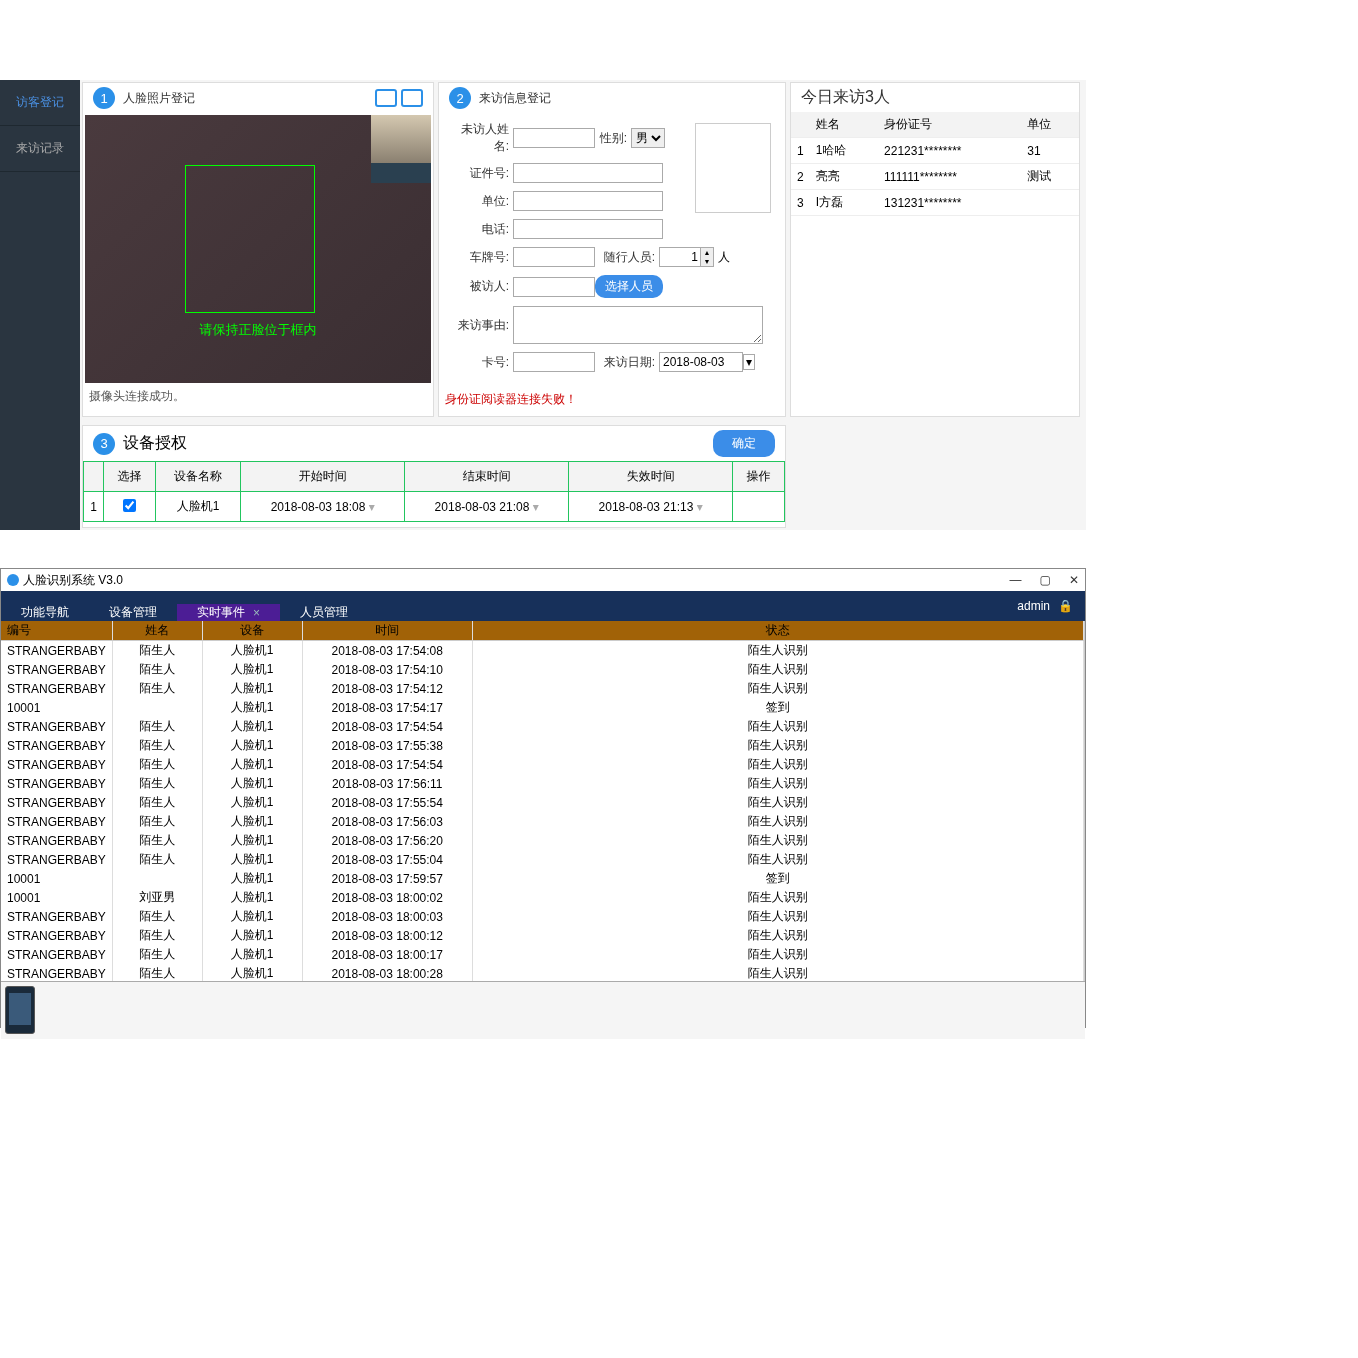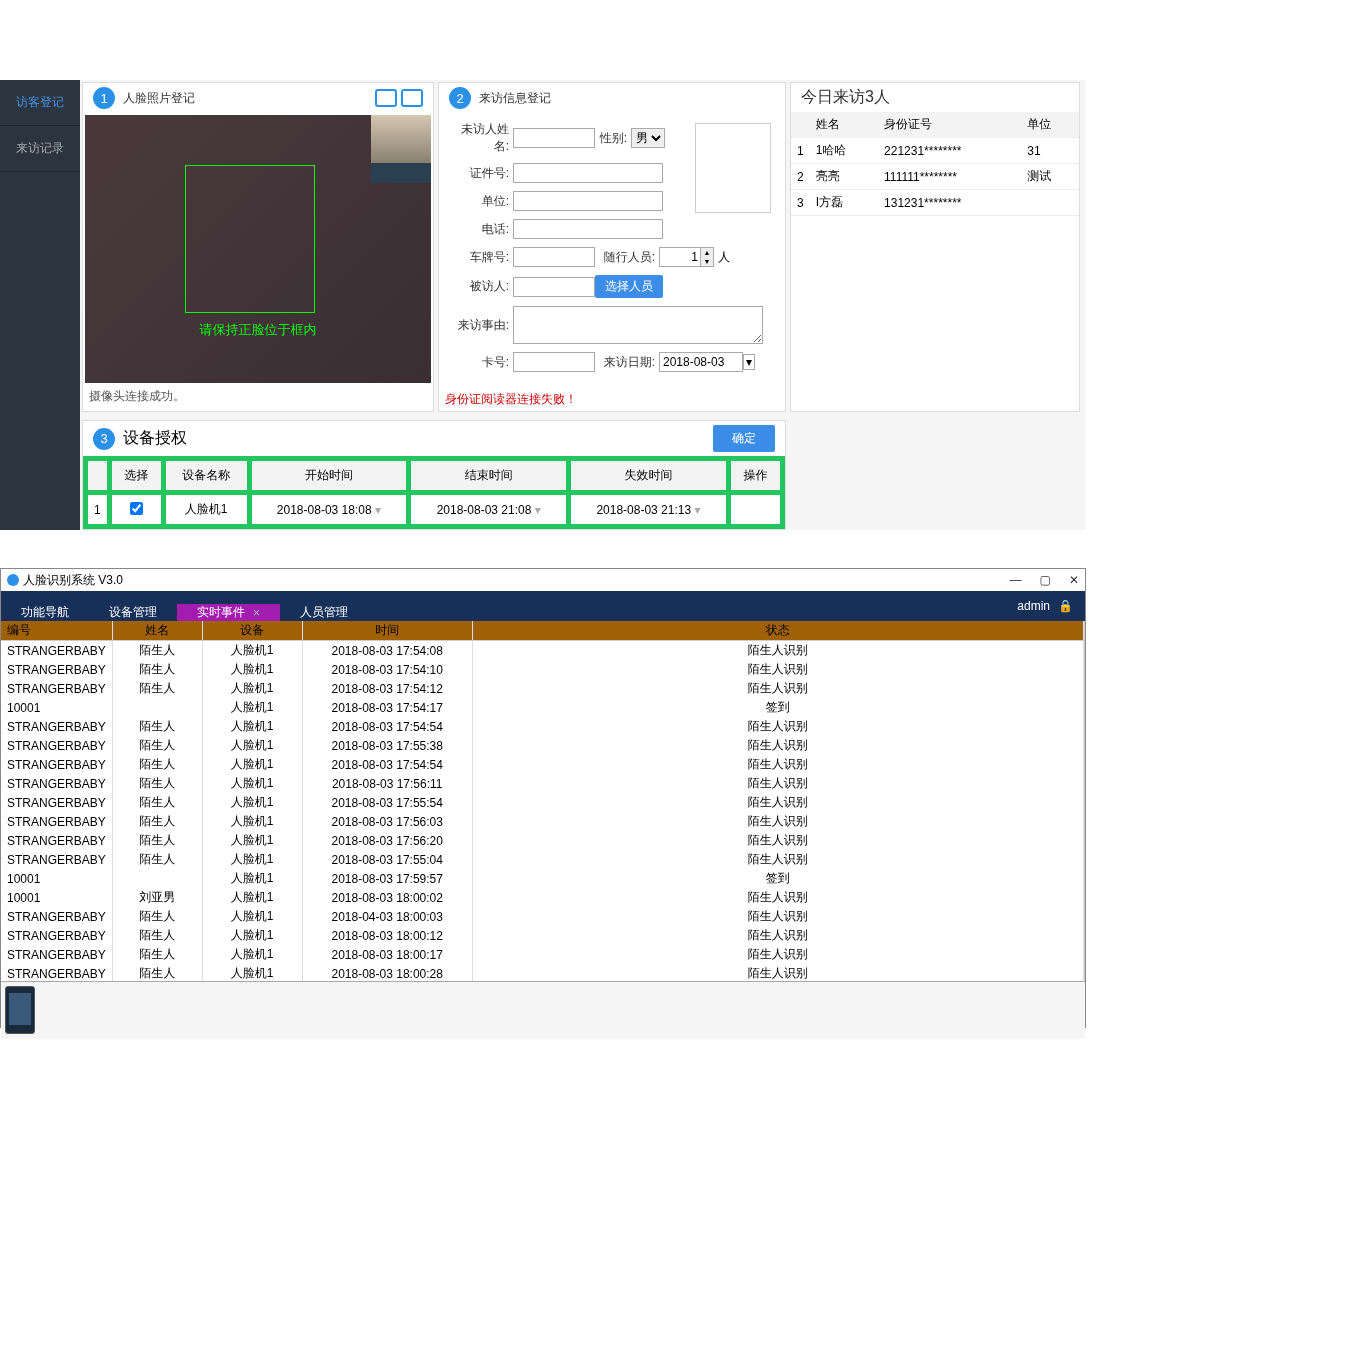--- a/index.html
+++ b/index.html
@@ -21,37 +21,37 @@
 .cam-icons{margin-left:auto;display:flex;gap:4px}
 .cam-icons span{width:22px;height:18px;border:2px solid #2b90e8;border-radius:3px;display:inline-block}
 .p-info{width:348px}
 .form{padding:8px 10px}
 .frow{display:flex;align-items:center;margin-bottom:8px}
 .flabel{width:60px;text-align:right;margin-right:4px;color:#333}
 .finput{border:1px solid #aaa;height:20px;padding:0 3px}
 .finput.w1{width:82px}
 .finput.w2{width:150px}
 .photo-slot{position:absolute;border:1px solid #ccc;width:76px;height:90px;right:14px;top:40px}
-.btn-blue{background:#3b8de8;color:#fff;border:none;padding:3px 10px;border-radius:2px;cursor:pointer}
+.btn-blue{background:#3b8de8;color:#fff;border:none;padding:3px 10px;border-radius:10px;cursor:pointer}
 .p-today{width:290px}
 .tbl{width:100%;border-collapse:collapse}
 .tbl th,.tbl td{border-bottom:1px solid #eee;padding:4px 6px;text-align:left;font-weight:normal}
 .tbl th{background:#f3f3f3}
 .p-dev{width:704px;margin-top:4px}
 .dev-head{display:flex;align-items:center;padding:4px 10px}
 .dev-tbl{width:100%;border-collapse:collapse}
-.dev-tbl th,.dev-tbl td{border:5px solid #22c55e;padding:6px;text-align:center;font-weight:normal}
+.dev-tbl th,.dev-tbl td{border:1px solid #22c55e;padding:6px;text-align:center;font-weight:normal}
 .dev-tbl th{background:#f3f3f3}
 
 .app2{position:absolute;top:568px;left:0;width:1086px;height:460px;border:1px solid #888}
 .titlebar{display:flex;align-items:center;height:22px;padding:0 6px;background:#fff;font-size:12px}
 .titlebar .wbtns{margin-left:auto;display:flex;gap:18px;font-size:14px;color:#333}
 .menubar{height:30px;background:#17305a;display:flex;align-items:stretch;color:#fff}
 .mtab{padding:0 20px;display:flex;align-items:center;cursor:pointer;position:relative}
-.mtab.active{background:#a21caf}
+.mtab.active{background:#4c1d95}
 .mtab .x{margin-left:8px;color:#9bb}
 .menubar .spacer{flex:1}
 .menubar .user{padding:0 12px;display:flex;align-items:center;gap:8px}
 .evt-wrap{display:flex;height:360px}
 .evt-tbl-wrap{flex:1;overflow:auto;border-right:1px solid #ccc;position:relative}
 .evt-tbl{width:100%;border-collapse:collapse}
 .evt-tbl th,.evt-tbl td{border-right:1px solid #ddd;padding:1px 6px;text-align:center;font-weight:normal;font-size:12px}
 .evt-tbl th{background:#a16207;border-bottom:1px solid #ccc}
 .evt-side{width:148px;background:#e8e8e8;overflow:auto;padding:4px}
 .card{background:#fff;border:1px solid #ccc;margin-bottom:6px;padding:2px}
@@ -354,21 +354,21 @@
               <td style="text-align:left">10001</td>
               <td>刘亚男</td>
               <td>人脸机1</td>
               <td>2018-08-03 18:00:02</td>
               <td>陌生人识别</td>
             </tr>
             <tr class="">
               <td style="text-align:left">STRANGERBABY</td>
               <td>陌生人</td>
               <td>人脸机1</td>
-              <td>2018-04-03 18:00:03</td>
+              <td>2018-08-03 18:00:03</td>
               <td>陌生人识别</td>
             </tr>
             <tr class="">
               <td style="text-align:left">STRANGERBABY</td>
               <td>陌生人</td>
               <td>人脸机1</td>
               <td>2018-08-03 18:00:12</td>
               <td>陌生人识别</td>
             </tr>
             <tr class="">

